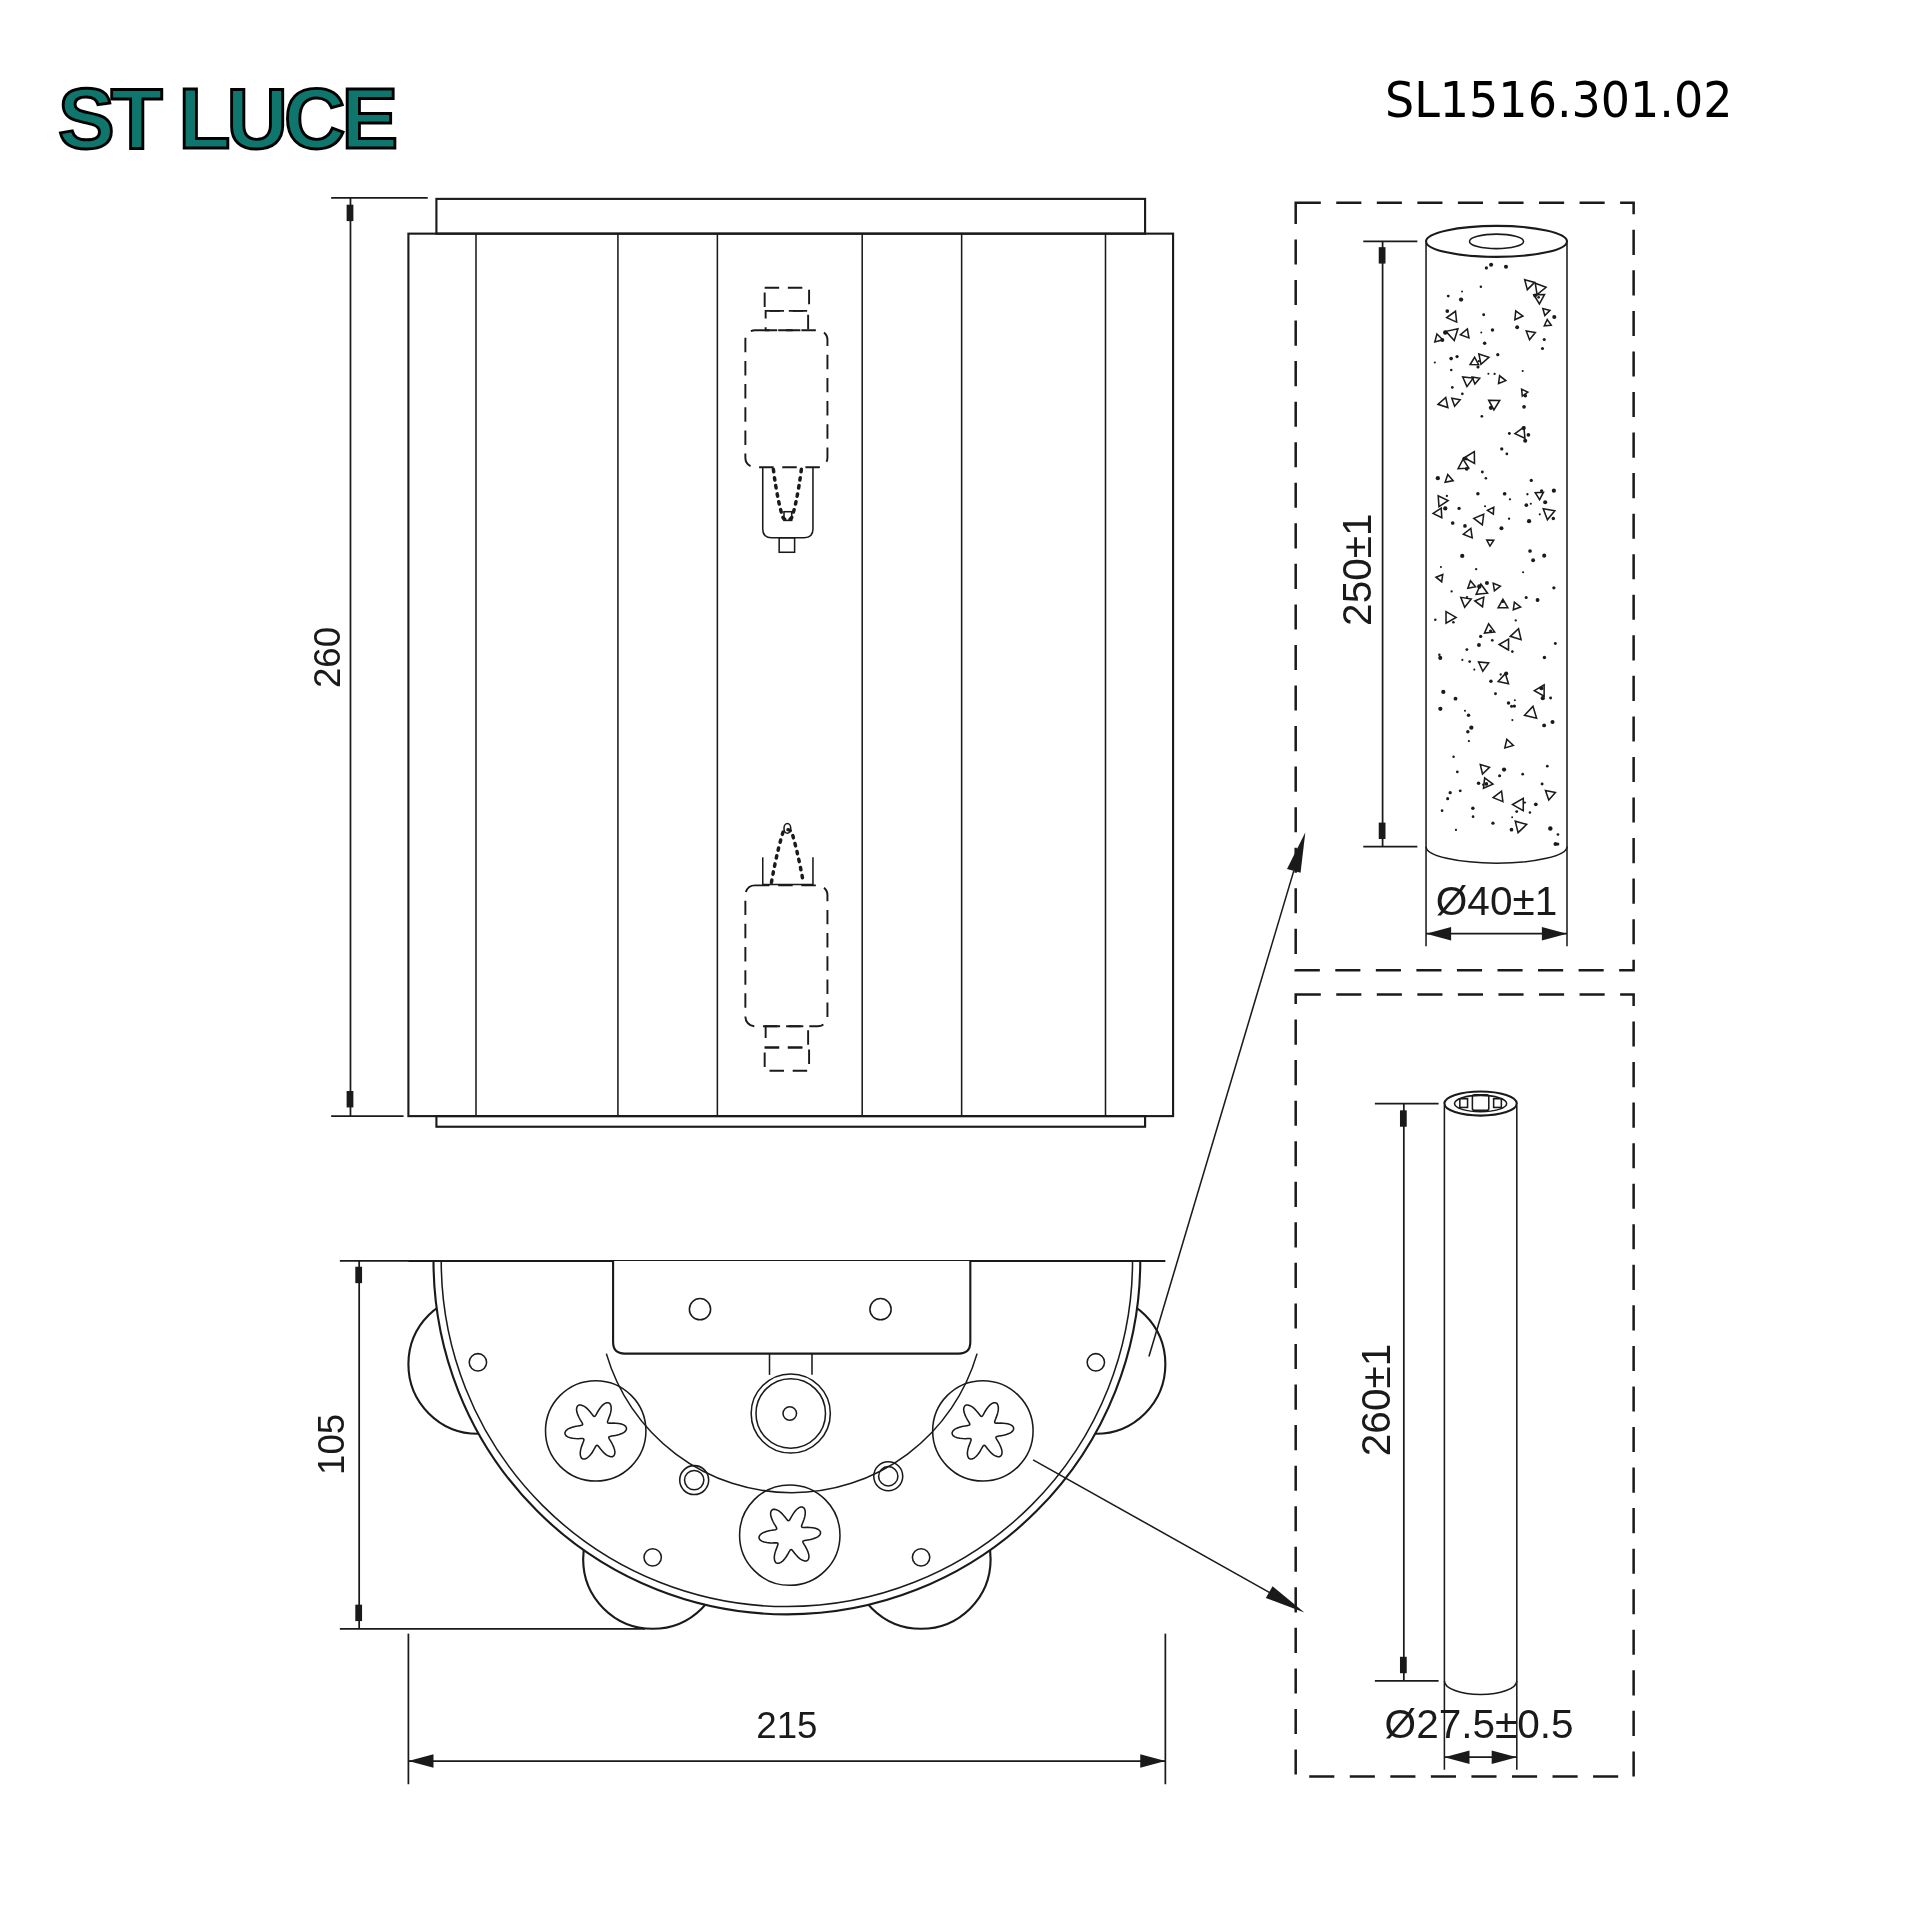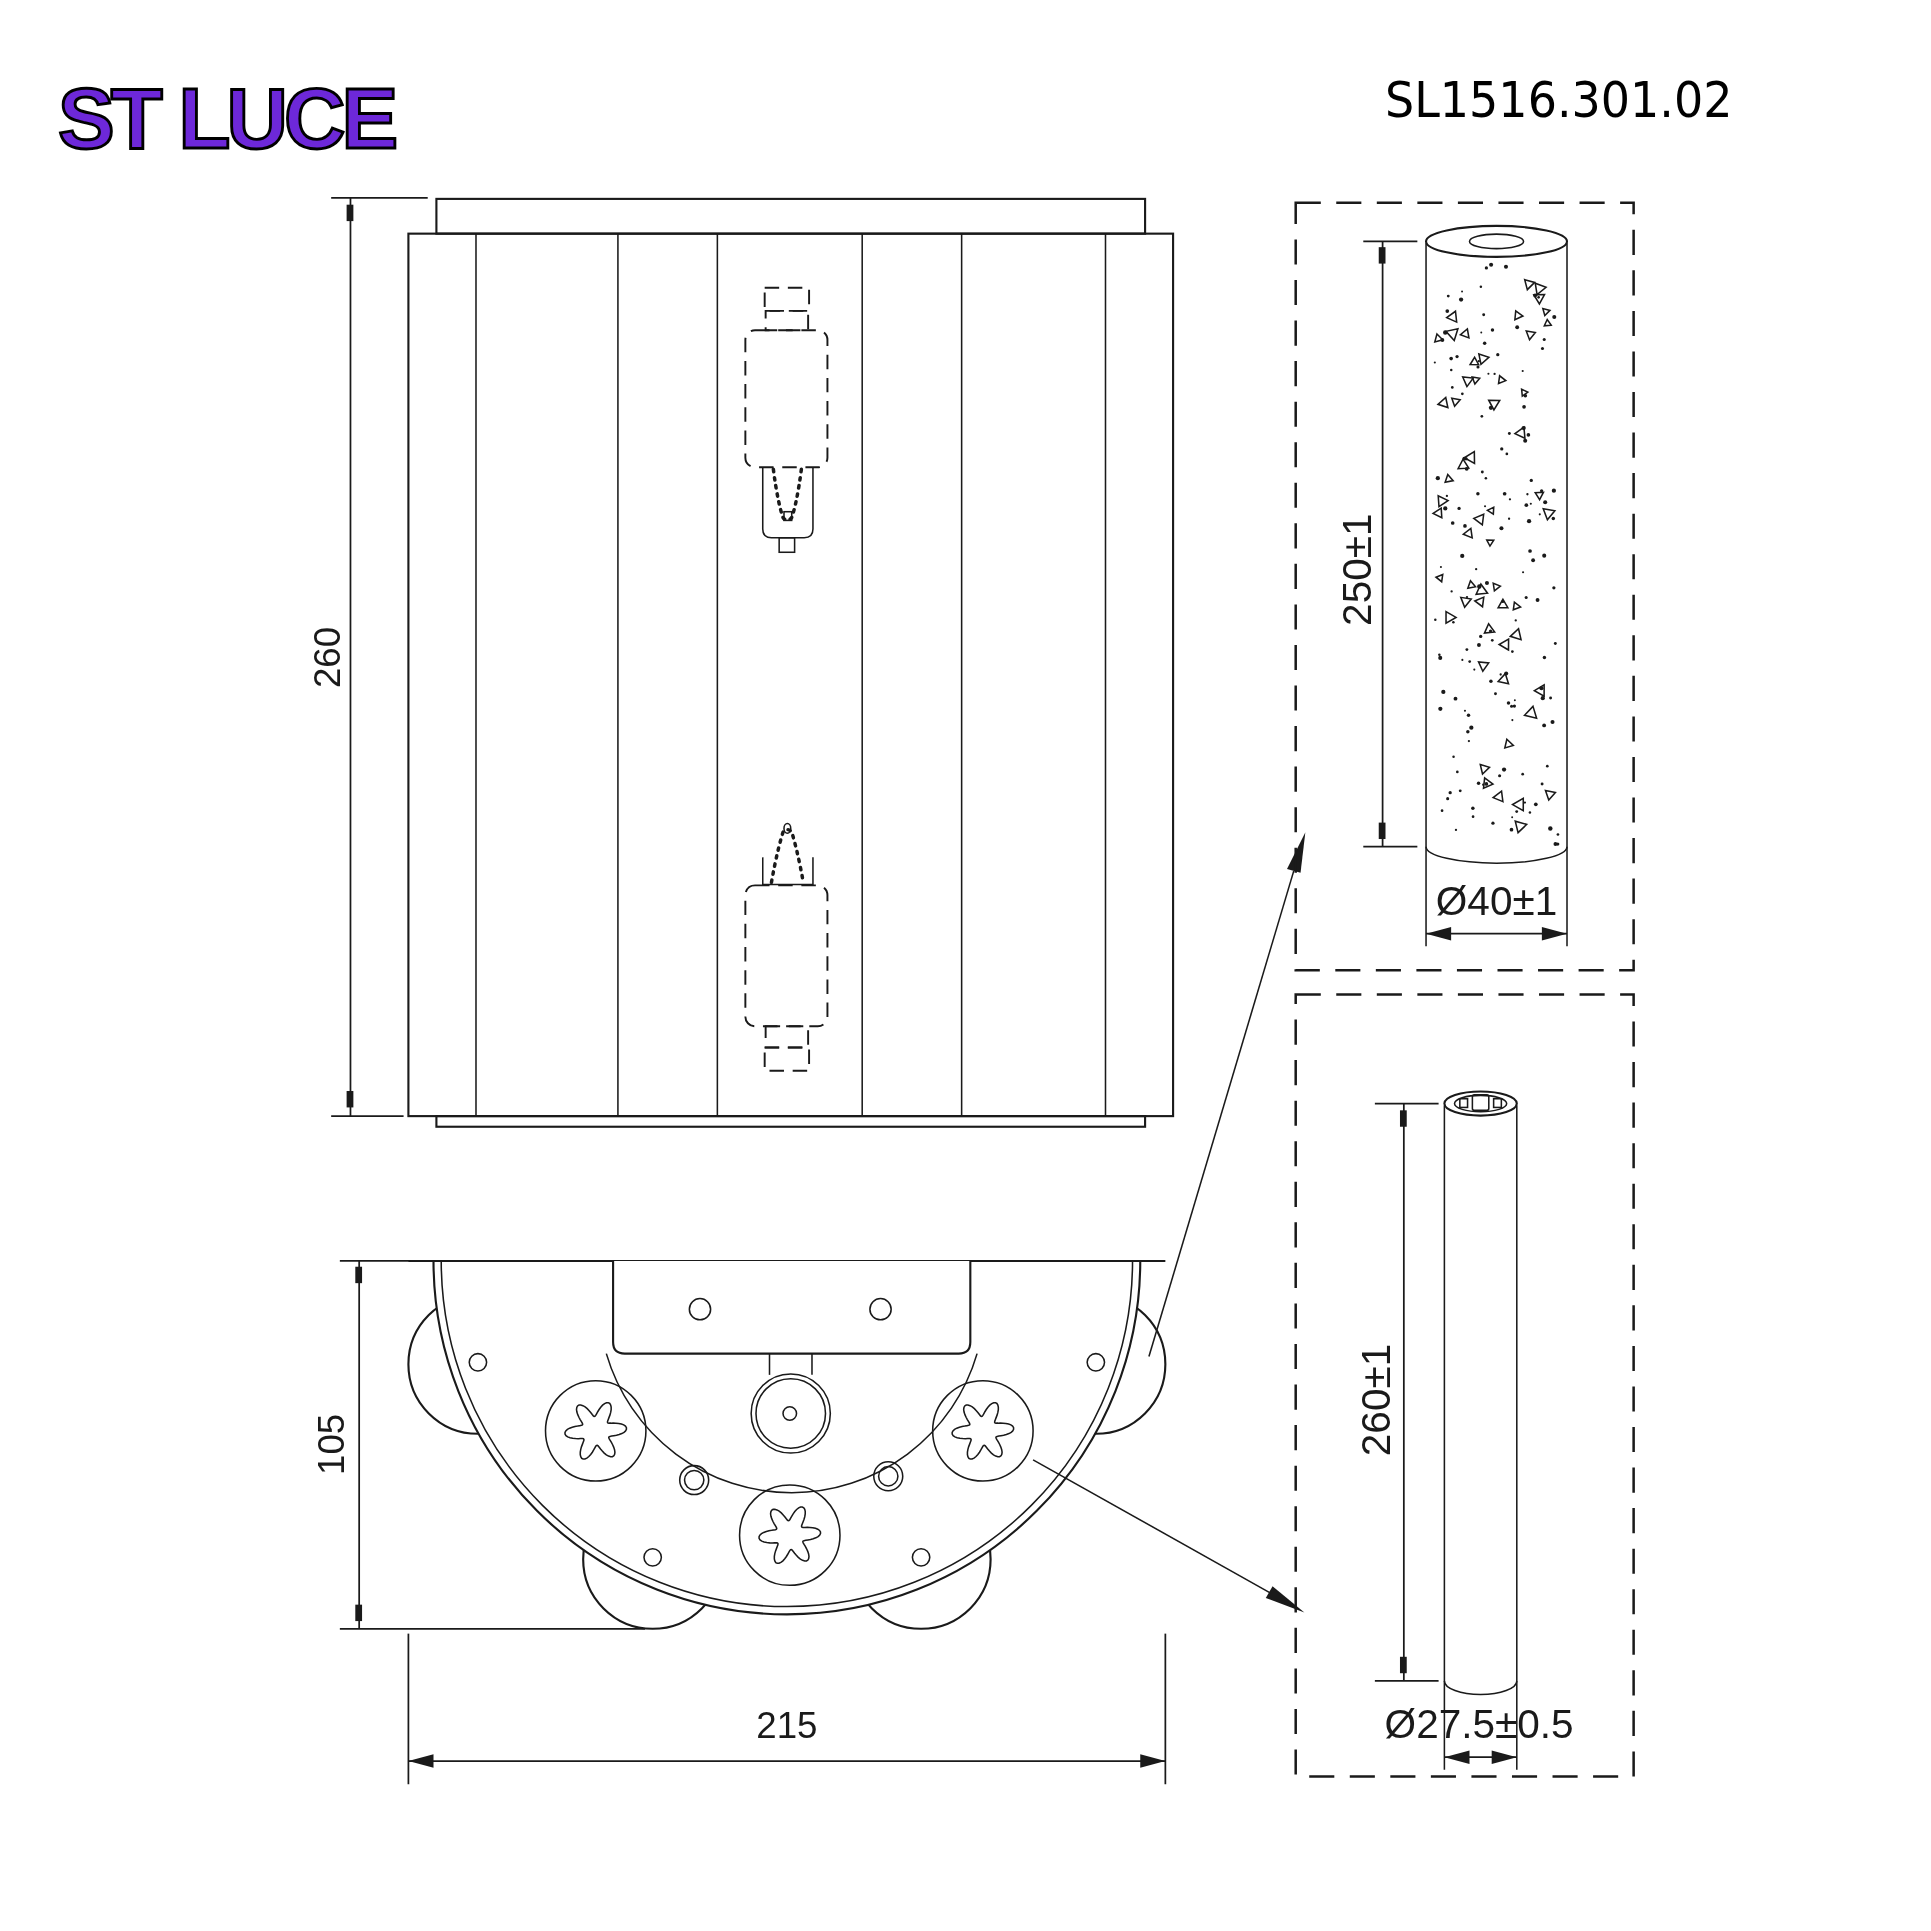--- a/index.html
+++ b/index.html
@@ -2,21 +2,21 @@
 <html><head>
 <meta charset="utf-8">
 <style>
   html,body{margin:0;padding:0;background:#e8e8e8;}
   .page{
     position:relative;width:1931px;height:1931px;background:#ffffff;
     font-family:"Liberation Sans",sans-serif;overflow:hidden;
   }
   .brand{
     position:absolute;left:58px;top:70px;
-    font-size:85px;font-weight:bold;letter-spacing:-3.9px;color:#6d28d9;
+    font-size:85px;font-weight:bold;letter-spacing:-3.9px;color:#0f766e;
     -webkit-text-stroke:2.9px #000;
     font-family:"Liberation Sans",sans-serif;
     text-align:center;
   }
   .code{
     position:absolute;left:1385px;top:71px;width:463px;
     font-size:50px;color:#000;letter-spacing:0px;
     font-family:"DejaVu Sans",sans-serif;
     transform:scaleX(0.92);transform-origin:left top;
   }

